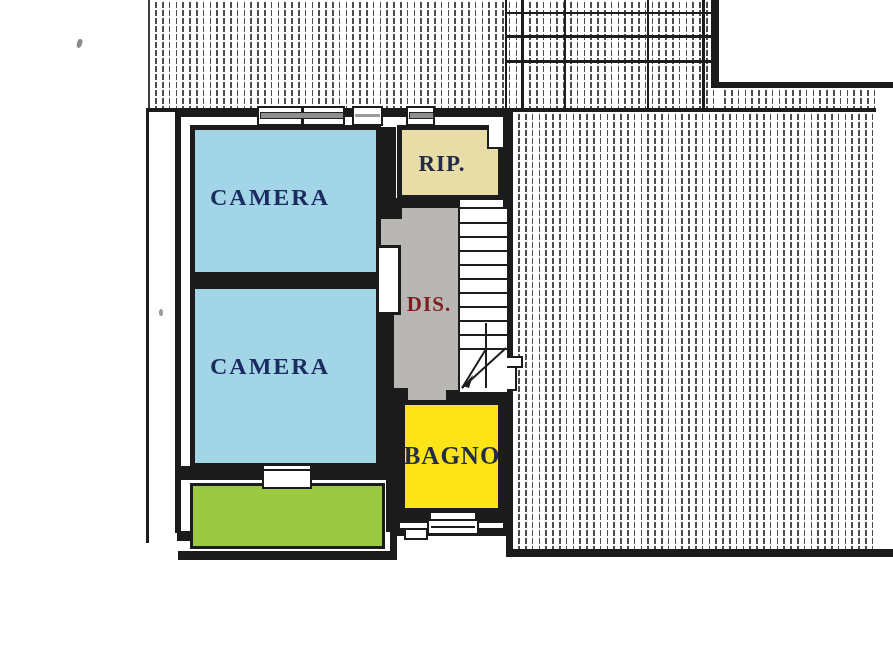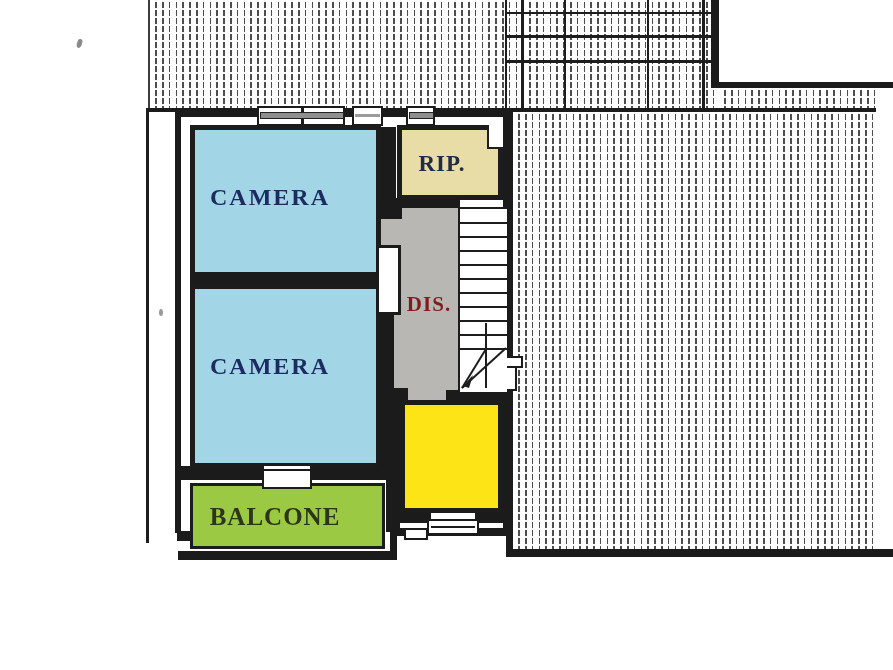--- a/index.html
+++ b/index.html
@@ -194,17 +194,17 @@
         <line x1="26" y1="114" x2="26" y2="179"></line>
       </g>
       <polygon points="3,177 13,166 9,179" fill="#1d1d1d"></polygon>
     </svg>
   </div>
 
   <span class="lb lb-cam1" style="color: rgb(28, 43, 98);">CAMERA</span>
   <span class="lb lb-cam2" style="color: rgb(28, 43, 98);">CAMERA</span>
   <span class="lb lb-rip" style="color: rgb(35, 44, 71);">RIP.</span>
   <span class="lb lb-dis" style="color: #7f1d1d;">DIS.</span>
-  <span class="lb lb-balcone" style="color: rgb(44, 53, 25);">BALCONE</span>
+  <span class="lb lb-bagno" style="color: rgb(35, 44, 71);">BAGNO</span>
 
   <div class="abs speck1"></div>
   <div class="abs speck2"></div>
 </div>
 
 </body></html>

